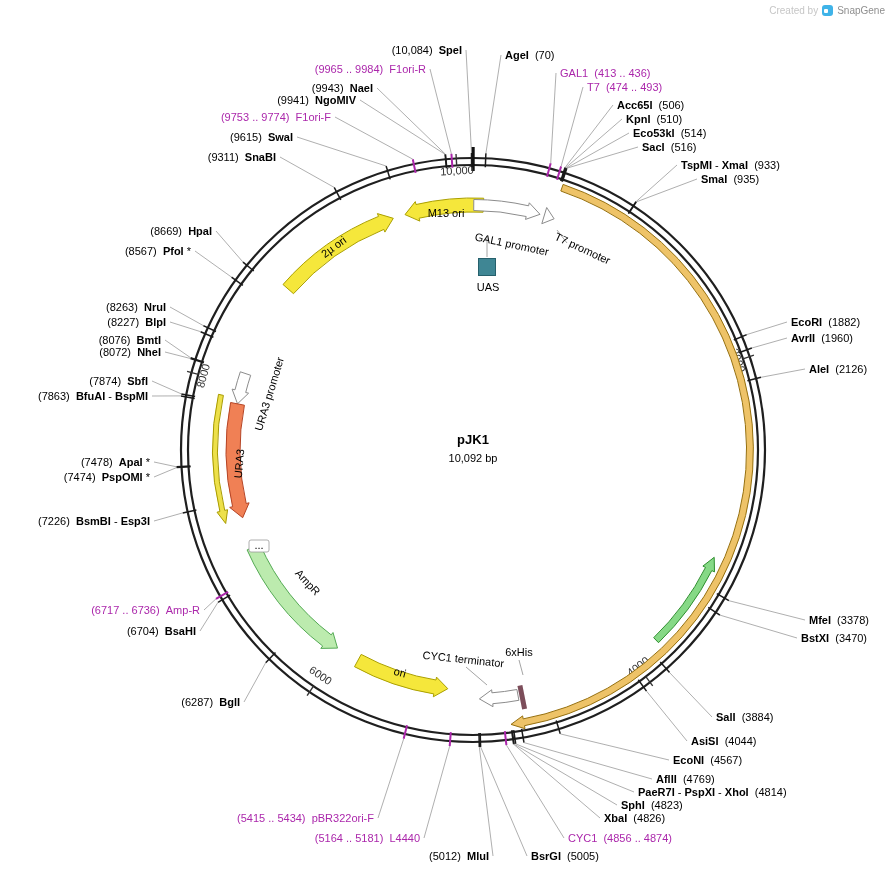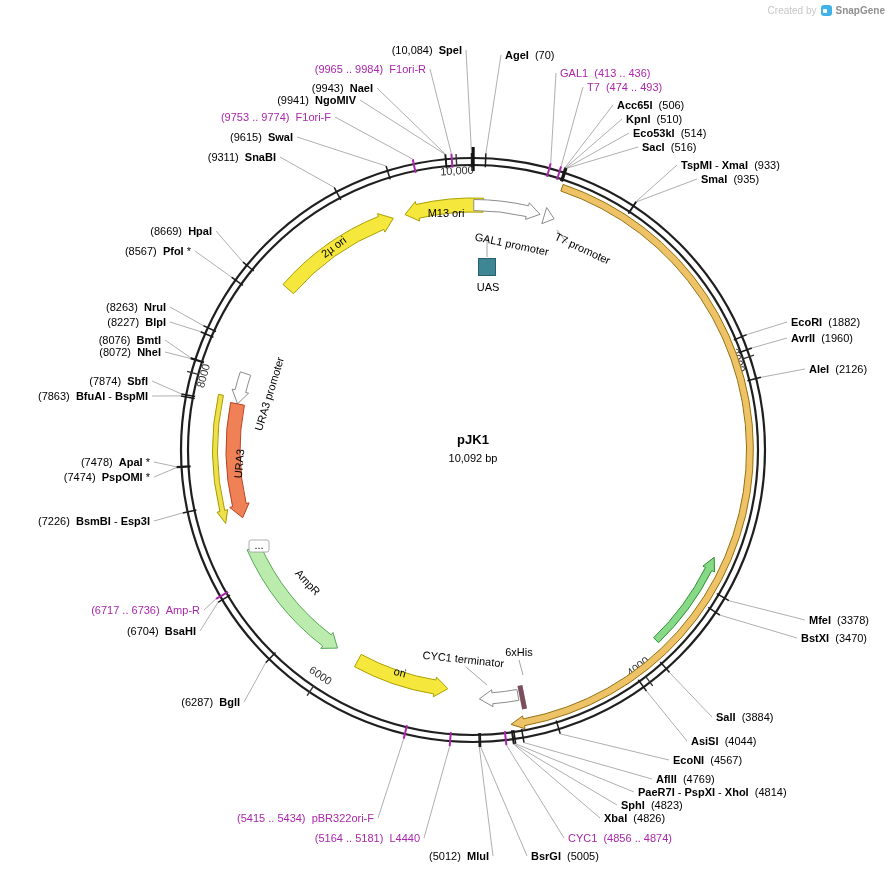--- a/index.html
+++ b/index.html
@@ -1,21 +1,21 @@
 <!DOCTYPE html>
 <html><head>
 <meta charset="utf-8">
 <style>
   html,body{margin:0;padding:0;background:#fff;}
   .stage{position:relative;width:893px;height:874px;background:#fff;overflow:hidden;
          font-family:"Liberation Sans",sans-serif;}
   .watermark{position:absolute;top:5px;right:8px;display:flex;align-items:center;gap:4px;
              font-size:10px;}
   .wm-created{color:#c6c6c6;}
-  .wm-brand{color:#8f8f8f;font-weight:bold;}
+  .wm-brand{color:#8f8f8f;font-weight:normal;}
   .wm-icon{display:inline-block;width:11px;height:11px;background:#3fb3e8;border-radius:3px;position:relative;}
   .wm-icon::after{content:"";position:absolute;left:2px;top:4px;width:4px;height:4px;background:#fff;border-radius:1px;}
   svg text{font-family:"Liberation Sans",sans-serif;}
 </style>
 </head>
 <body>
 
 <div class="stage">
   <div class="watermark">
     <span class="wm-created">Created by</span>

